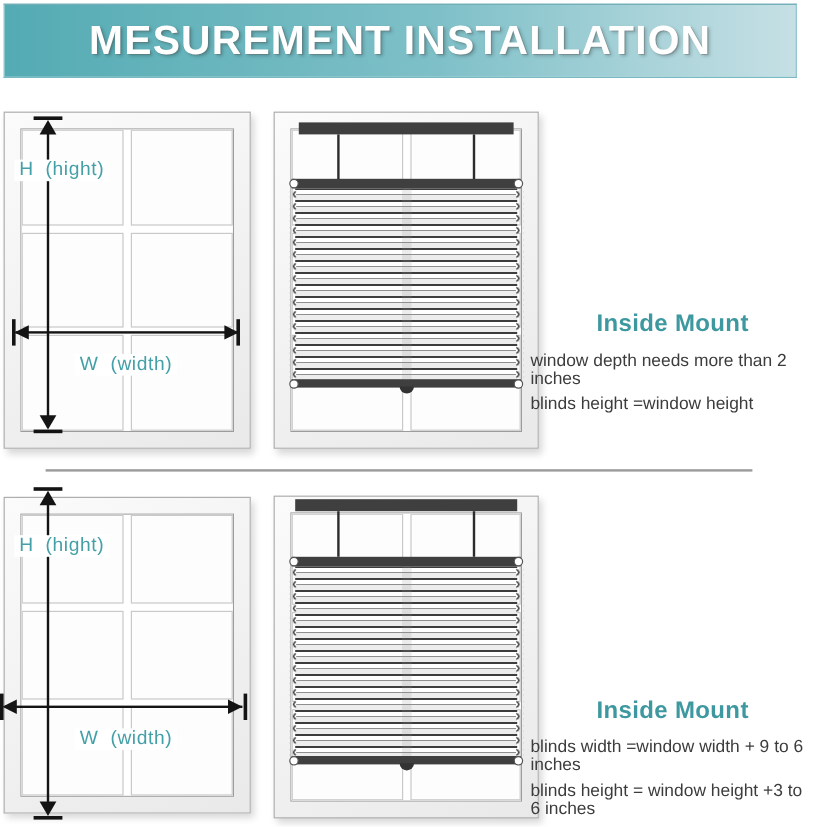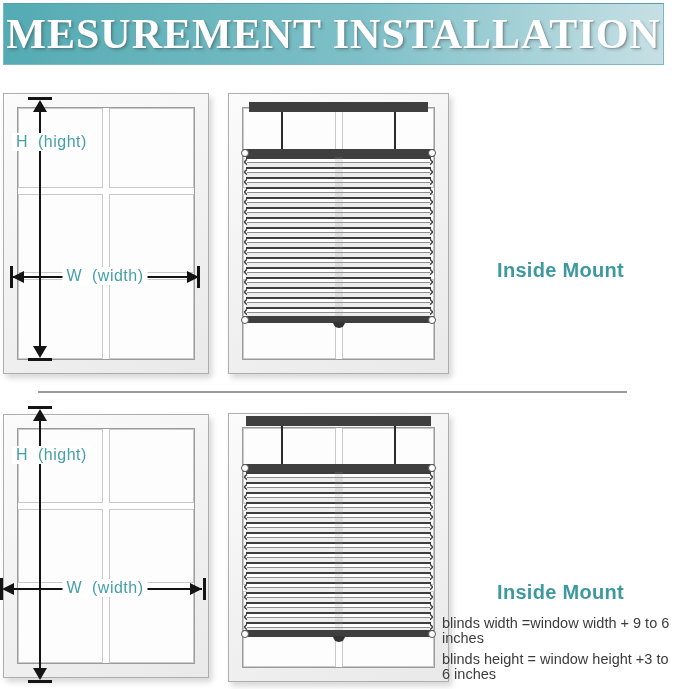--- a/index.html
+++ b/index.html
@@ -4,22 +4,22 @@
 <style>
   html,body{margin:0;padding:0;background:#fff;}
   #page{position:relative;width:679px;height:689px;background:#fff;overflow:hidden;
         font-family:"Liberation Sans",sans-serif;}
 
   
   .banner{position:absolute;left:3px;top:3px;width:659px;height:60px;
     background:linear-gradient(90deg,#54abb3 0%,#7fc0c8 55%,#c6e0e5 100%);
     border:1px solid #79b9c1;border-top-color:#569fa8;
     display:flex;align-items:center;justify-content:center;}
-  .banner-title{color:#fff;font-size:42px;font-weight:bold;letter-spacing:1px;
-    text-shadow:1px 1px 0 rgba(100,100,100,.35),2px 2px 3px rgba(0,0,0,.22);font-family:Liberation Serif, serif;}
+  .banner-title{color:#fff;font-size:34px;font-weight:bold;letter-spacing:1px;
+    text-shadow:1px 1px 0 rgba(100,100,100,.35),2px 2px 3px rgba(0,0,0,.22);}
 
   
   .win{position:absolute;background:linear-gradient(150deg,#fbfbfb,#e9e9e9);
     border:1px solid #aeaeae;box-shadow:3px 4px 6px rgba(0,0,0,.16);}
   .inner{position:absolute;left:13px;top:13px;right:13px;bottom:13px;
     border:1px solid #9c9c9c;background:#fff;
     box-shadow:inset 2px 3px 6px rgba(0,0,0,.20);}
   .panes{position:absolute;inset:0;display:grid;
     grid-template-columns:1fr 1fr;grid-template-rows:1fr 1fr 1fr;gap:6px;background:#fff;}
   .pane{background:#fdfdfd;border:1px solid #c9c9c9;}
@@ -55,21 +55,21 @@
   .hshaft{position:absolute;height:2px;background:#141414;z-index:6;}
   .tickh{position:absolute;width:24px;height:3px;background:#141414;z-index:6;}
   .tickv{position:absolute;width:3px;height:22px;background:#141414;z-index:6;}
   .ah{position:absolute;width:0;height:0;z-index:6;}
   .ah.up{border-left:7px solid transparent;border-right:7px solid transparent;border-bottom:12px solid #141414;}
   .ah.down{border-left:7px solid transparent;border-right:7px solid transparent;border-top:12px solid #141414;}
   .ah.left{border-top:6px solid transparent;border-bottom:6px solid transparent;border-right:12px solid #141414;}
   .ah.right{border-top:6px solid transparent;border-bottom:6px solid transparent;border-left:12px solid #141414;}
   .mlabel{position:absolute;color:#44a0a8;font-size:16px;letter-spacing:.5px;
     white-space:pre;background:#fff;padding:0 4px;z-index:7;}
-  .mlabel.center{transform:translateX(-50%);}
+  .mlabel.center{transform:translateX(-50%);margin-top:28px;}
 
   
   .copy{position:absolute;left:442px;width:237px;}
   .copy-heading{margin:4px 0 12px;text-align:center;color:#3e98a0;
     font-size:20px;font-weight:bold;letter-spacing:.3px;}
   .copy-line{margin:0 0 6px;font-size:14.5px;color:#3c3c3c;line-height:15px;}
 
   .divider{position:absolute;left:38px;top:391px;width:589px;height:2px;background:#9b9b9b;}
 </style>
 </head>
@@ -133,20 +133,22 @@
       <div class="botrail" style="left:0;right:0;top:208px">
         <div class="cap l"></div>
         <div class="cap r"></div>
         <div class="pull"></div>
       </div>
     </div>
   </div>
 
   <div class="copy" style="top:255px">
     <h2 class="copy-heading">Inside Mount</h2>
+    <p class="copy-line">window depth needs more than 2 inches</p>
+    <p class="copy-line">blinds height =window height</p>
   </div>
 
   <div class="divider"></div>
 
   <div class="win" style="left:3px;top:414px;width:204px;height:262px">
     <div class="inner">
       <div class="panes">
         <div class="pane"></div>
         <div class="pane"></div>
         <div class="pane"></div>

